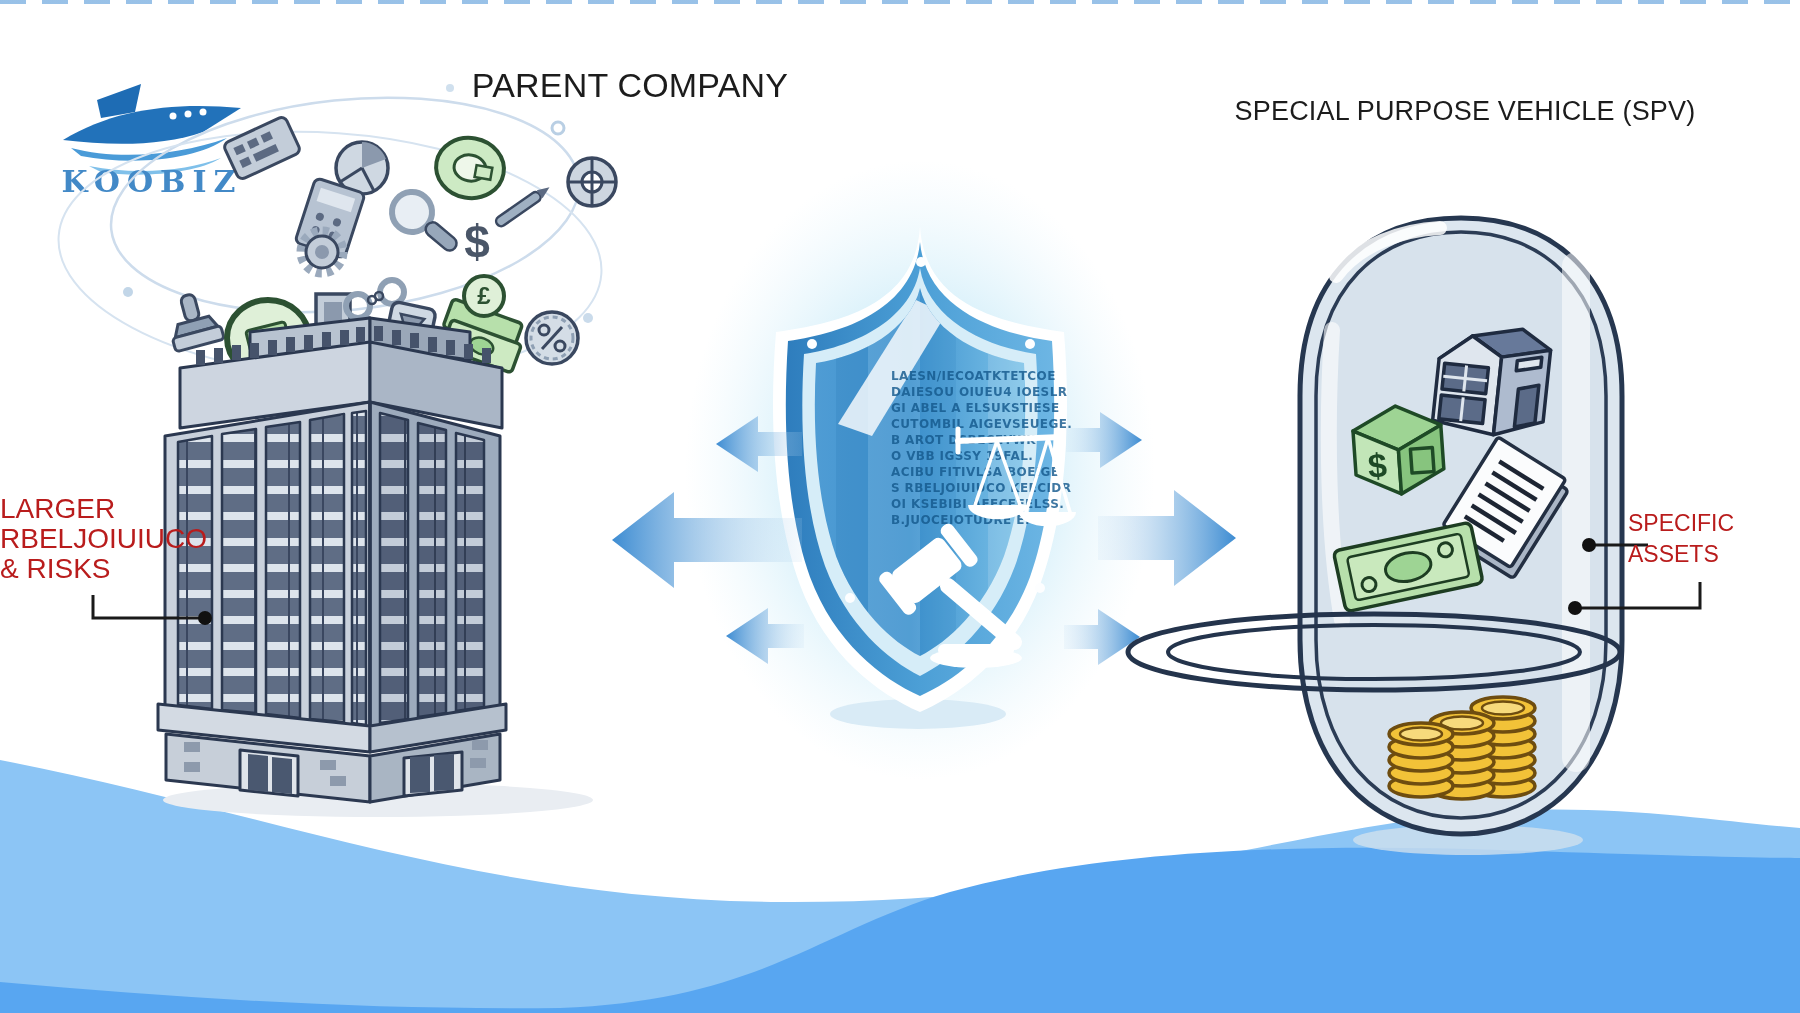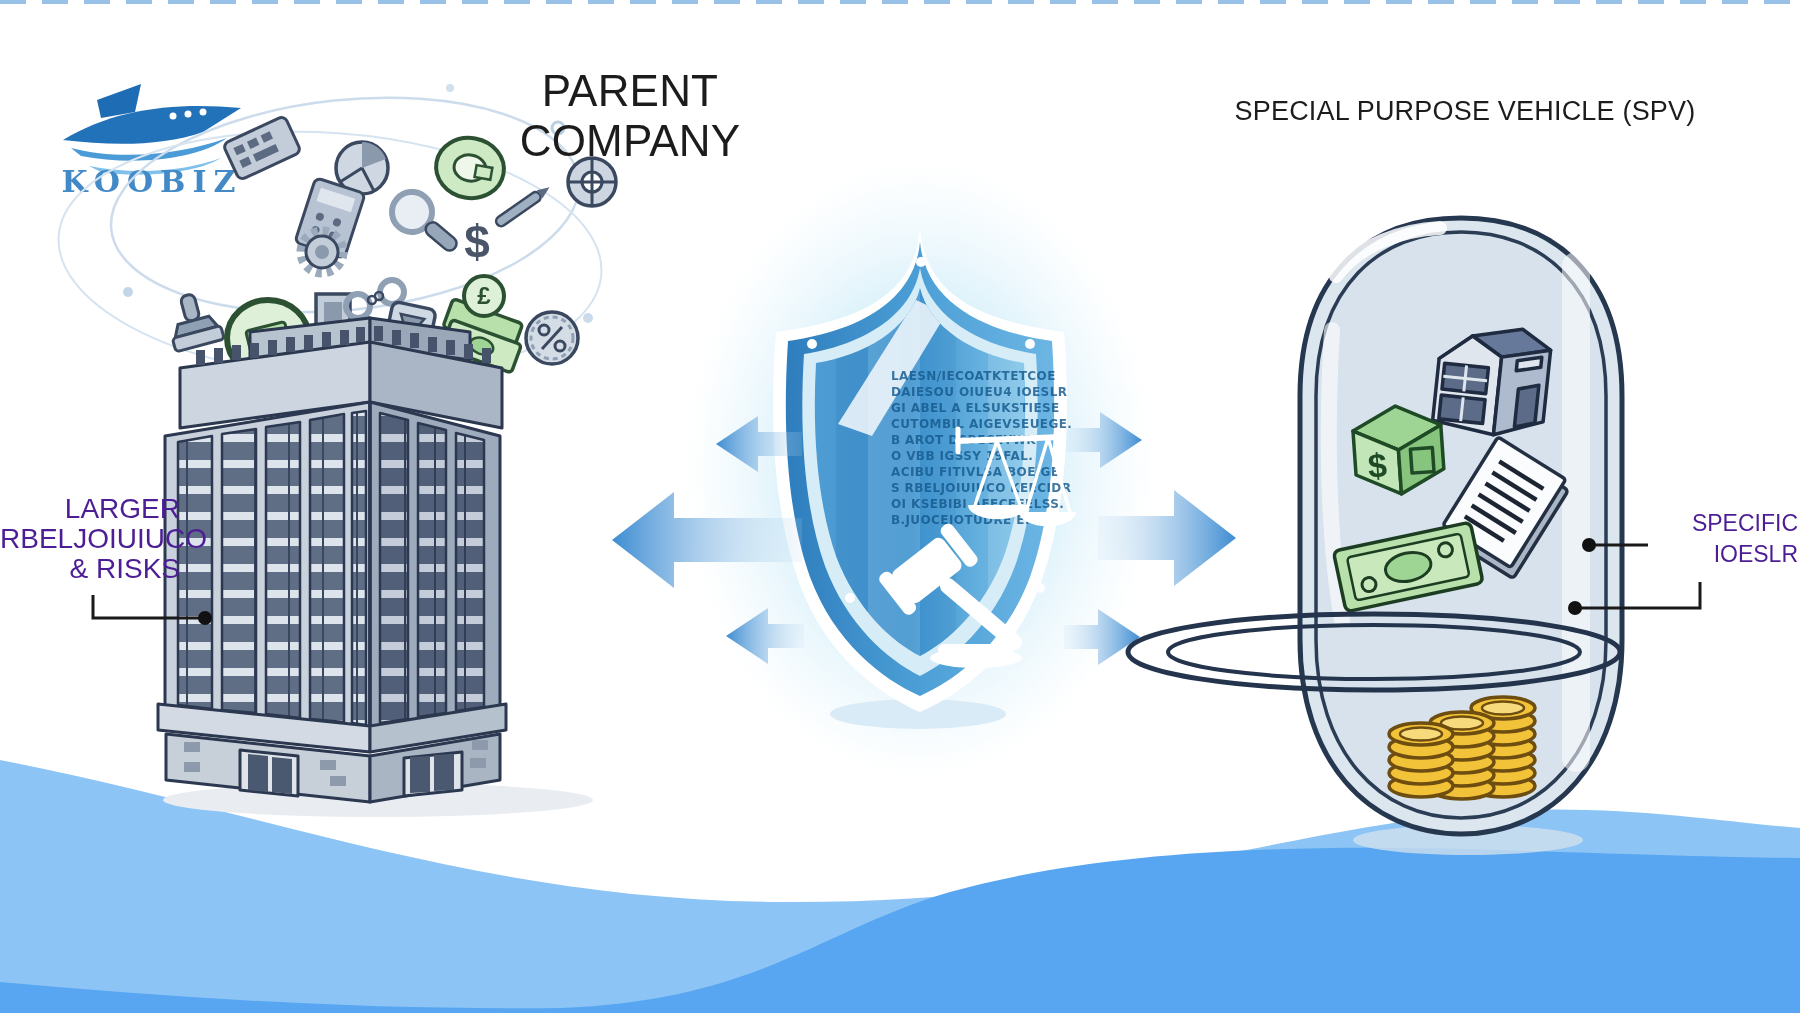--- a/index.html
+++ b/index.html
@@ -3,23 +3,23 @@
 <meta charset="utf-8">
 <style>
   html,body{margin:0;padding:0;background:#ffffff;}
   .stage{position:relative;width:1800px;height:1013px;background:#ffffff;overflow:hidden;
          font-family:"Liberation Sans",sans-serif;}
   .top-dash{position:absolute;top:0;left:0;width:1800px;height:4px;
             background:repeating-linear-gradient(90deg,#7fb2e2 0 26px,transparent 26px 42px);
             opacity:.8;}
   .main-art{position:absolute;top:0;left:0;}
   .heading{position:absolute;color:#1c1c1c;font-weight:500;letter-spacing:.2px;text-align:center;}
-  .heading.parent{left:470px;top:66px;width:320px;font-size:44px;}
+  .heading.parent{left:470px;top:66px;width:320px;font-size:34px;}
   .heading.spv{left:1175px;top:96px;width:580px;font-size:27px;}
-  .callout{position:absolute;color:#4c1d95;text-align:right;font-weight:500;}
+  .callout{position:absolute;color:#b91c1c;text-align:left;font-weight:500;}
   .callout.left{left:0px;top:494px;width:180px;font-size:28px;line-height:30px;}
   .callout.right{left:1628px;top:508px;width:170px;font-size:23px;line-height:31px;}
   .logo-wordmark{font-family:"DejaVu Serif","Liberation Serif",serif;font-weight:700;
                  letter-spacing:7px;font-size:30px;fill:#4289c7;}
   .shield-print{font-family:"DejaVu Sans",sans-serif;font-weight:700;font-size:12px;
                 fill:#155a8e;opacity:.82;letter-spacing:.4px;}
 </style>
 </head>
 <body>
 
@@ -424,15 +424,15 @@
   <div class="heading spv">SPECIAL PURPOSE VEHICLE (SPV)</div>
 
   <div class="callout left">
     <div>LARGER</div>
     <div>RBELJOIUIUCO</div>
     <div>&amp; RISKS</div>
   </div>
 
   <div class="callout right">
     <div>SPECIFIC</div>
-    <div>IOESLR</div>
+    <div>ASSETS</div>
   </div>
 </div>
 
 </body></html>

